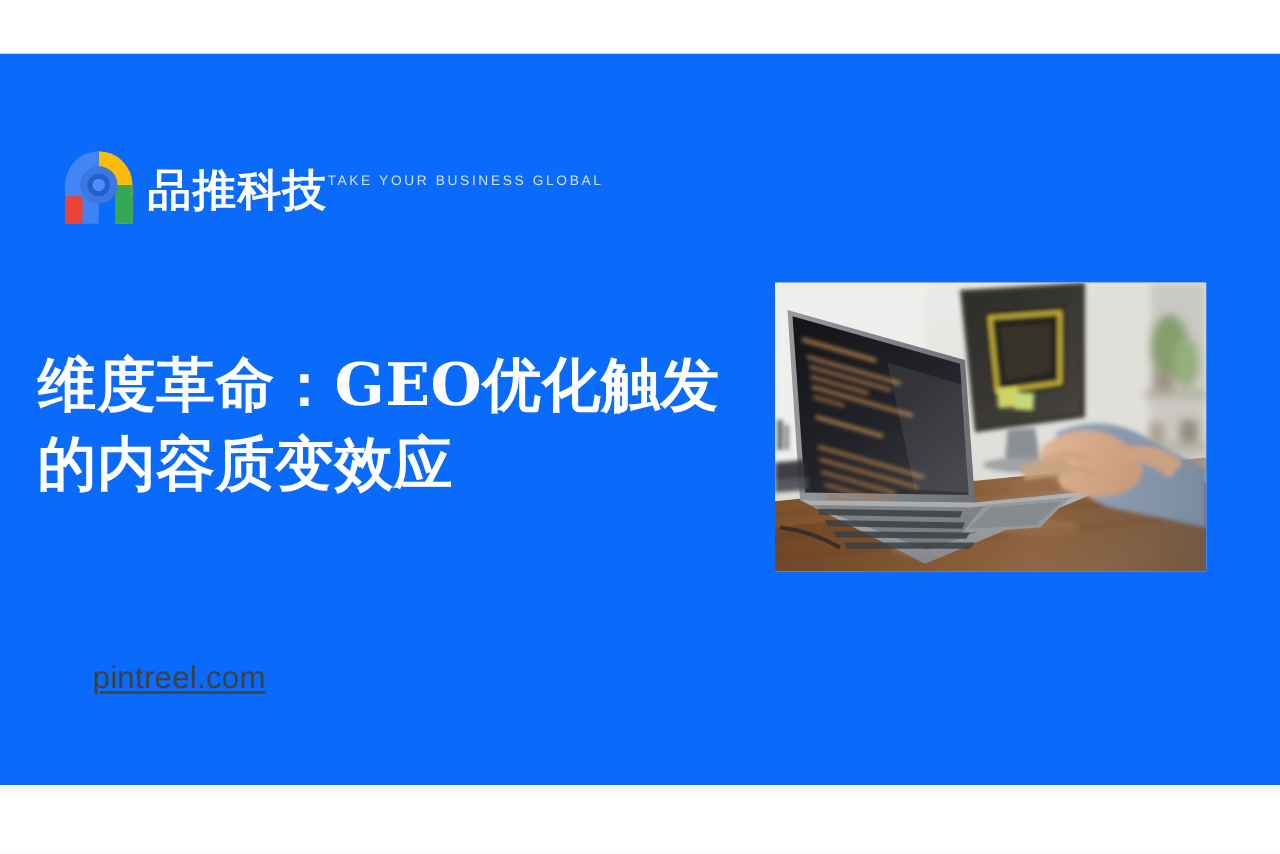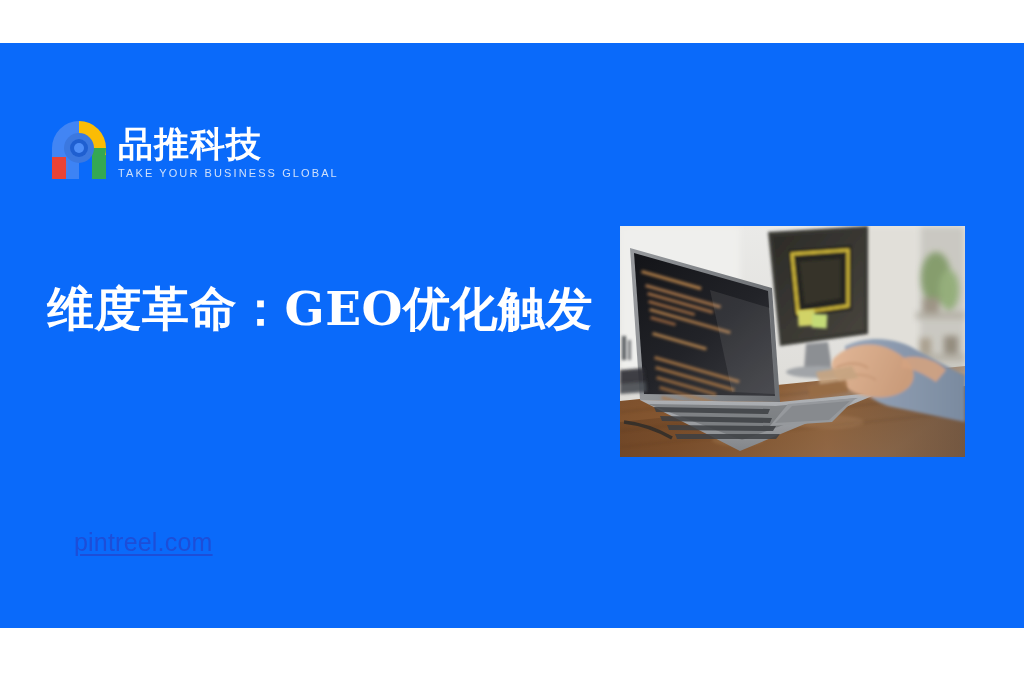--- a/index.html
+++ b/index.html
@@ -41,21 +41,21 @@
     gap: 8px;
   }
   #brand-mark {
     width: 62px;
     height: 68px;
     flex: 0 0 auto;
     display: block;
   }
   #brand-text-block {
     display: flex;
-    flex-direction: column;
+    flex-direction: row;
     justify-content: center;
     padding-top: 4px;
   }
   #brand-name {
     color: #ffffff;
     font-size: 35px;
     font-weight: 700;
     line-height: 1.05;
     letter-spacing: 1px;
     white-space: nowrap;
@@ -74,32 +74,32 @@
   #headline {
     position: absolute;
     left: 30px;
     top: 278px;
     width: 580px;
     color: #ffffff;
     font-family: "DejaVu Serif", "Liberation Serif", serif;
     font-size: 47px;
     font-weight: 700;
     line-height: 1.34;
-    text-align: center;
+    text-align: left;
     letter-spacing: 0.5px;
   }
   #headline .line-1 { display: block; }
   #headline .line-2 { display: block; }
 
   
   #site-link {
     position: absolute;
     left: 74px;
     top: 528px;
-    color: #1d4ed8;
+    color: #404040;
     font-size: 25px;
     font-weight: 400;
     text-decoration: underline;
     text-underline-offset: 3px;
     letter-spacing: 0.2px;
     cursor: pointer;
   }
 
   
   #photo {
@@ -141,20 +141,21 @@
 
     <span id="brand-text-block">
       <span id="brand-name">品推科技</span>
       <span id="brand-tagline">TAKE YOUR BUSINESS GLOBAL</span>
     </span>
 
   </div>
 
   <div id="headline">
     <span class="line-1">维度革命：GEO优化触发</span>
+    <span class="line-2">的内容质变效应</span>
   </div>
 
   <a id="site-link" href="#">pintreel.com</a>
 
   <div id="photo">
     <svg viewBox="0 0 345 231" xmlns="http://www.w3.org/2000/svg" preserveAspectRatio="xMidYMid slice">
       <defs>
         <linearGradient id="wallG" x1="0" y1="0" x2="0" y2="1">
           <stop offset="0%" stop-color="#efefed"></stop>
           <stop offset="100%" stop-color="#dedcd7"></stop>

